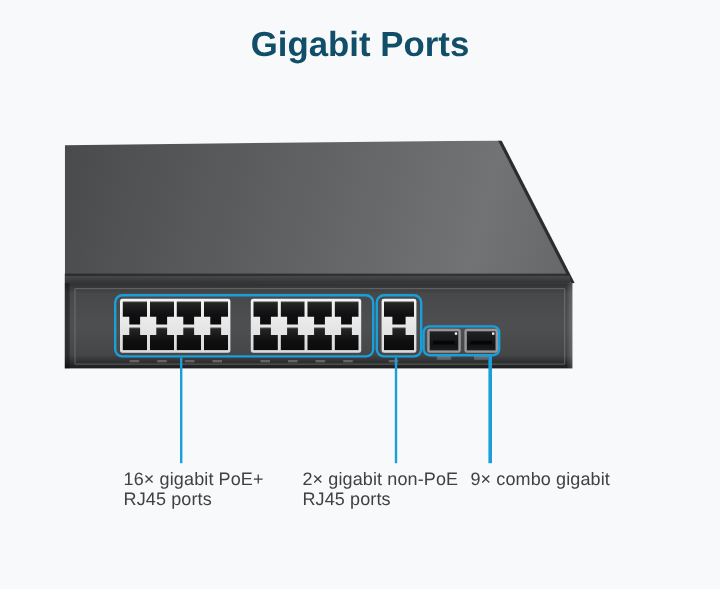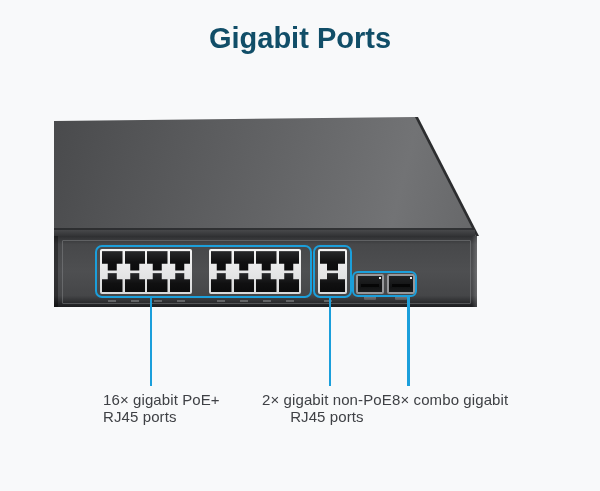--- a/index.html
+++ b/index.html
@@ -94,21 +94,21 @@
   .hl.h3{left:298px;top:35px;width:65px;height:26px;border-radius:6px;}
   .callout-line{position:absolute;width:2.5px;background:var(--accent);}
   .callout-line.c1{left:149.5px;top:298px;height:88px;}
   .callout-line.c2{left:328.5px;top:298px;height:88px;}
   .callout-line.c3{left:407px;top:296px;height:90px;}
   .callout-label{
     position:absolute;top:391px;
     font-size:15px;line-height:17px;color:#3f4145;letter-spacing:.1px;
   }
   .callout-label.t1{left:103px;}
-  .callout-label.t2{left:262px;text-align:center;}
+  .callout-label.t2{left:252px;}
   .callout-label.t3{left:392px;}
 </style>
 </head>
 <body style="background: rgb(248, 249, 250);">
 
 <div class="scene">
   <h1 class="title" style="color: rgb(17, 78, 104);">Gigabit Ports</h1>
 
   <div>
     <div class="top-surface"></div>
@@ -178,15 +178,15 @@
 
   <div class="callout-label t1">
     <div>16× gigabit PoE+</div>
     <div>RJ45 ports</div>
   </div>
   <div class="callout-label t2">
     <div>2× gigabit non-PoE</div>
     <div>RJ45 ports</div>
   </div>
   <div class="callout-label t3">
-    <div>8× combo gigabit</div>
+    <div>9× combo gigabit</div>
   </div>
 </div>
 
 </body></html>

